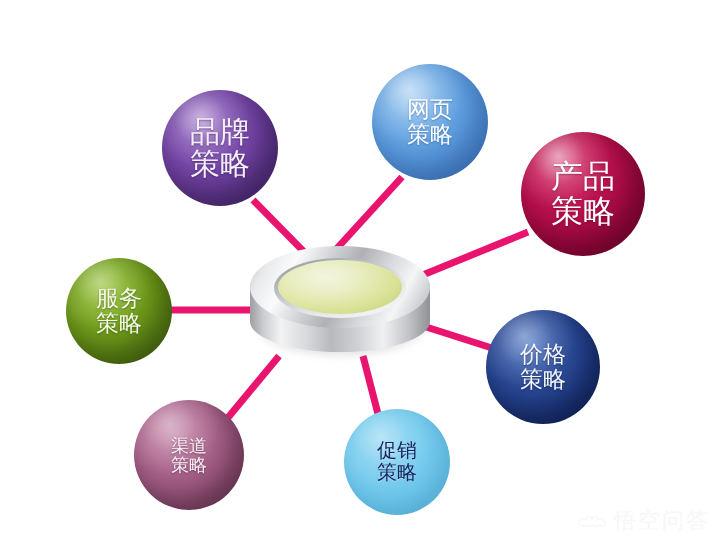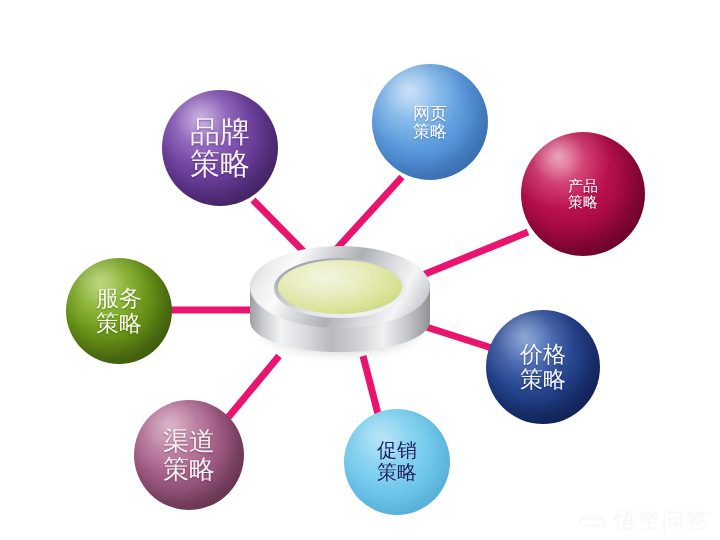--- a/index.html
+++ b/index.html
@@ -138,31 +138,31 @@
   #node-brand .node-label { color: #f3eef8; font-size: 30px; text-shadow: 0 1px 2px rgba(45,20,70,0.55); }
 
   
   #node-web {
     left: 372px; top: 64px; width: 116px; height: 116px;
     background:
       radial-gradient(circle at 32% 22%, rgba(255,255,255,0.55) 0%, rgba(255,255,255,0.14) 24%, rgba(255,255,255,0) 45%),
       radial-gradient(circle at 36% 30%, #8fc0ee 0%, #6fabe4 28%, #5a9add 50%, #4b88cf 74%, #3f79bd 100%);
     box-shadow: inset -10px -12px 24px rgba(25,60,110,0.32);
   }
-  #node-web .node-label { color: #ffffff; font-size: 17px; text-shadow: 0 1px 2px rgba(30,70,130,0.45); }
+  #node-web .node-label { color: #ffffff; font-size: 23px; text-shadow: 0 1px 2px rgba(30,70,130,0.45); }
 
   
   #node-product {
     left: 521px; top: 132px; width: 124px; height: 124px;
     background:
       radial-gradient(circle at 30% 20%, rgba(255,255,255,0.58) 0%, rgba(255,255,255,0.15) 20%, rgba(255,255,255,0) 40%),
       radial-gradient(circle at 36% 28%, #d4336b 0%, #c21754 26%, #ae0c47 50%, #93063b 76%, #73042e 100%);
     box-shadow: inset -12px -13px 26px rgba(70,2,28,0.48);
   }
-  #node-product .node-label { color: #ffffff; font-size: 15px; text-shadow: 0 1px 2px rgba(90,4,38,0.5); }
+  #node-product .node-label { color: #ffffff; font-size: 32px; text-shadow: 0 1px 2px rgba(90,4,38,0.5); }
 
   
   #node-price {
     left: 486px; top: 310px; width: 114px; height: 114px;
     background:
       radial-gradient(circle at 33% 23%, rgba(255,255,255,0.38) 0%, rgba(255,255,255,0.10) 24%, rgba(255,255,255,0) 44%),
       radial-gradient(circle at 38% 30%, #4f77c4 0%, #33539f 28%, #24428c 52%, #1b3374 76%, #15275c 100%);
     box-shadow: inset -10px -12px 24px rgba(8,18,55,0.5);
   }
   #node-price .node-label { color: #f2f5fb; font-size: 23px; text-shadow: 0 1px 2px rgba(10,22,60,0.55); text-align: center; }
@@ -178,21 +178,21 @@
   #node-promotion .node-label { color: #14215e; font-size: 20px; text-shadow: 0 1px 1px rgba(255,255,255,0.35); }
 
   
   #node-channel {
     left: 134px; top: 400px; width: 110px; height: 110px;
     background:
       radial-gradient(circle at 32% 22%, rgba(255,255,255,0.42) 0%, rgba(255,255,255,0.12) 24%, rgba(255,255,255,0) 45%),
       radial-gradient(circle at 36% 30%, #c585a8 0%, #b06b92 28%, #9d5980 52%, #854a6b 76%, #6d3b57 100%);
     box-shadow: inset -10px -11px 22px rgba(60,25,45,0.42);
   }
-  #node-channel .node-label { color: #f7f0f4; font-size: 26px; text-shadow: 0 1px 2px rgba(70,28,52,0.5); }
+  #node-channel .node-label { color: #f7f0f4; font-size: 18px; text-shadow: 0 1px 2px rgba(70,28,52,0.5); }
 
   
   #node-service {
     left: 66px; top: 258px; width: 106px; height: 106px;
     background:
       radial-gradient(circle at 32% 22%, rgba(255,255,255,0.42) 0%, rgba(255,255,255,0.12) 24%, rgba(255,255,255,0) 46%),
       radial-gradient(circle at 36% 30%, #93bf2e 0%, #7aa81f 26%, #689218 50%, #537613 76%, #415d0f 100%);
     box-shadow: inset -9px -11px 22px rgba(35,55,8,0.42);
   }
   #node-service .node-label { color: #f4f8e6; font-size: 23px; text-shadow: 0 1px 2px rgba(40,62,10,0.5); }

